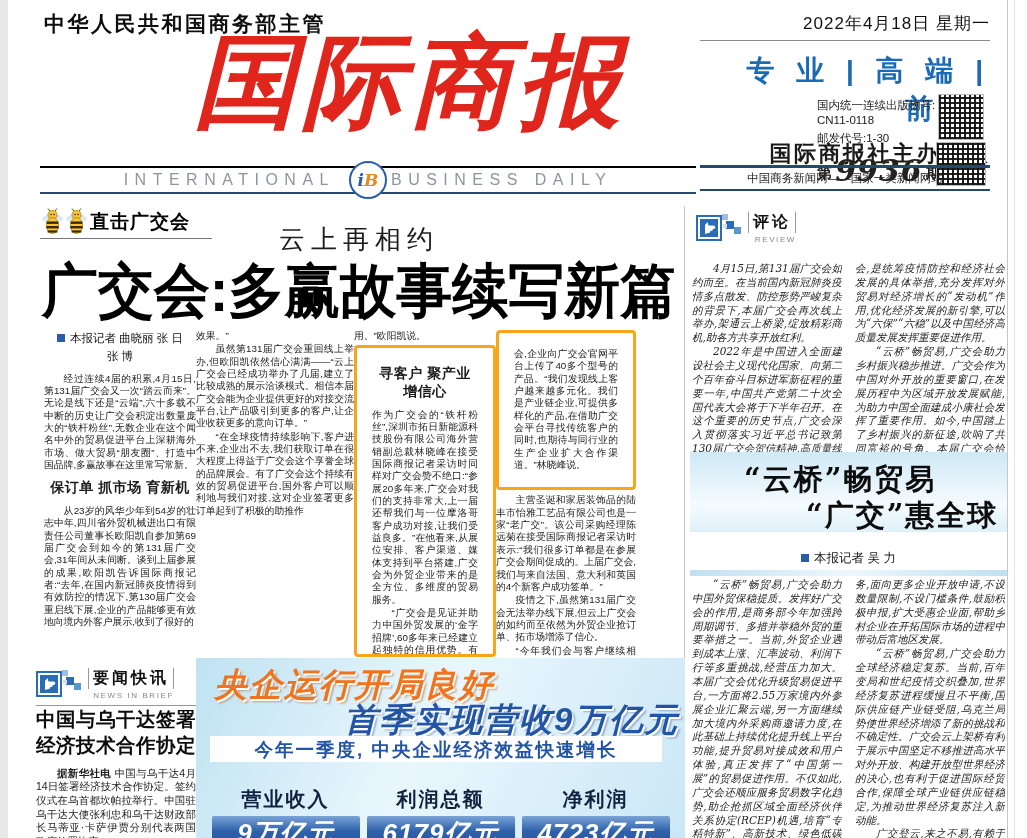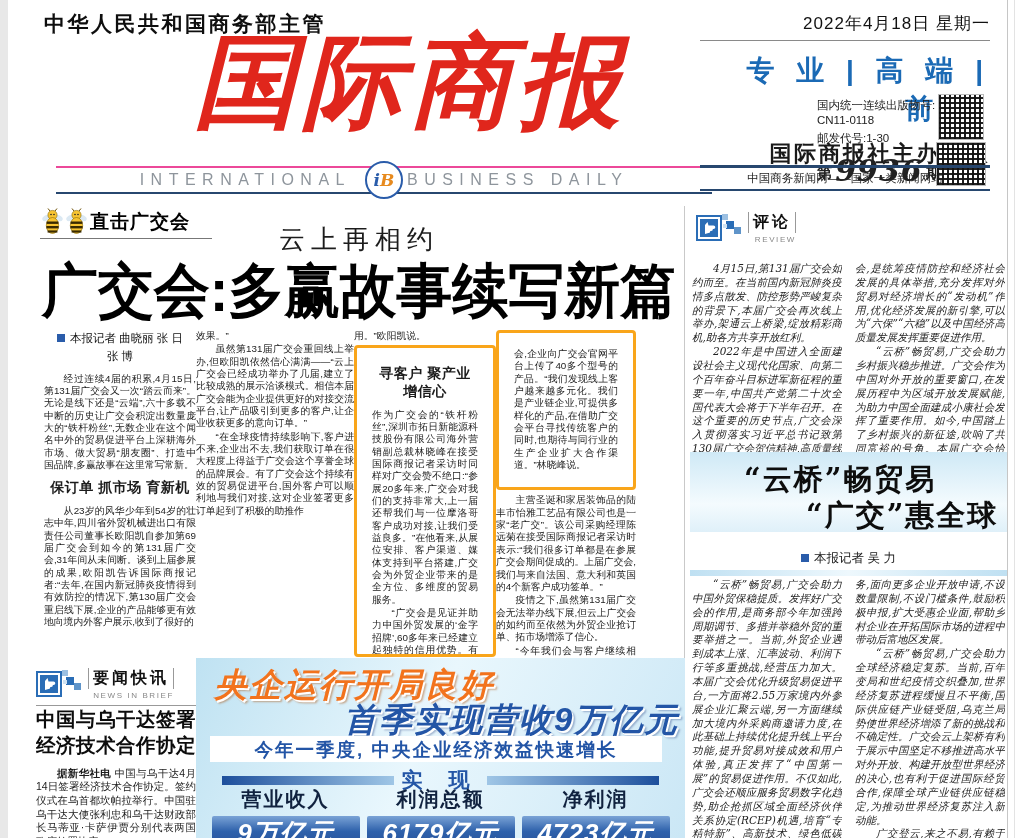--- a/index.html
+++ b/index.html
@@ -22,22 +22,22 @@
   .issue-line{margin-top:5px;white-space:nowrap;}
   .issue-fix{font-size:15px;font-weight:bold;}
   .issue-no{font-family:"DejaVu Serif",serif;font-size:30px;font-style:italic;font-weight:bold;letter-spacing:1px;vertical-align:-3px;}
   .pages-note{font-size:11.5px;font-weight:bold;margin-left:4px;}
   .qr{position:absolute;width:44px;height:44px;border:1px solid #bbb;
       background:repeating-linear-gradient(90deg,rgba(17,17,17,.95) 0 2px,transparent 2px 5px),
                  repeating-linear-gradient(0deg,#222 0 2px,#fff 2px 5px);}
   .qr1{left:238px;top:82px;}
   .qr2{left:236px;top:130px;width:48px;height:42px;}
 
-  .banner{position:absolute;left:56px;top:166px;width:656px;height:24px;
-          border-top:2px solid #ec4899;border-bottom:2px solid #27476f;
+  .banner{position:absolute;left:40px;top:166px;width:656px;height:24px;
+          border-top:2px solid #000000;border-bottom:2px solid #27476f;
           display:flex;align-items:center;justify-content:center;gap:56px;}
   .banner-word{font-size:16px;letter-spacing:6.5px;color:#8e959c;}
   .ib-logo{position:absolute;left:50%;top:50%;transform:translate(-50%,-50%);
            width:34px;height:34px;border-radius:50%;background:#fff;border:2px solid #2a5caa;
            display:flex;align-items:center;justify-content:center;
            font-family:"DejaVu Serif",serif;font-style:italic;font-weight:bold;font-size:17px;line-height:1;}
   .ib-logo .i{color:#2a5caa;} .ib-logo .b{color:#e78a1e;}
   .banner-right{position:absolute;left:700px;top:165px;width:290px;}
   .br-line{height:2.5px;background:#27476f;}
   .website{font-size:11.5px;text-align:center;padding:3px 0;color:#222;}
@@ -262,25 +262,20 @@
     <div class="nb-body">
       <p style="text-indent:2em"><span class="nb-src">据新华社电</span><span> 中国与乌干达4月14日签署经济技术合作协定。签约仪式在乌首都坎帕拉举行。中国驻乌干达大使张利忠和乌干达财政部长马蒂亚·卡萨伊贾分别代表两国政府签署协定。</span></p>
 
     </div>
   </section>
 
   <section class="infographic">
     <div class="ig-t1">央企运行开局良好</div>
     <div class="ig-t2">首季实现营收9万亿元</div>
     <div class="ig-strip">今年一季度, 中央企业经济效益快速增长</div>
-    <div class="ig-realize">
-      <div class="ig-bar"></div>
-      <div class="t">实 现</div>
-      <div class="ig-bar r"></div>
-    </div>
     <div class="ig-stats">
       <div class="ig-stat">
         <div class="ig-label">营业收入</div>
         <div class="ig-value">9万亿元</div>
       </div>
       <div class="ig-stat">
         <div class="ig-label">利润总额</div>
         <div class="ig-value">6179亿元</div>
       </div>
       <div class="ig-stat">

